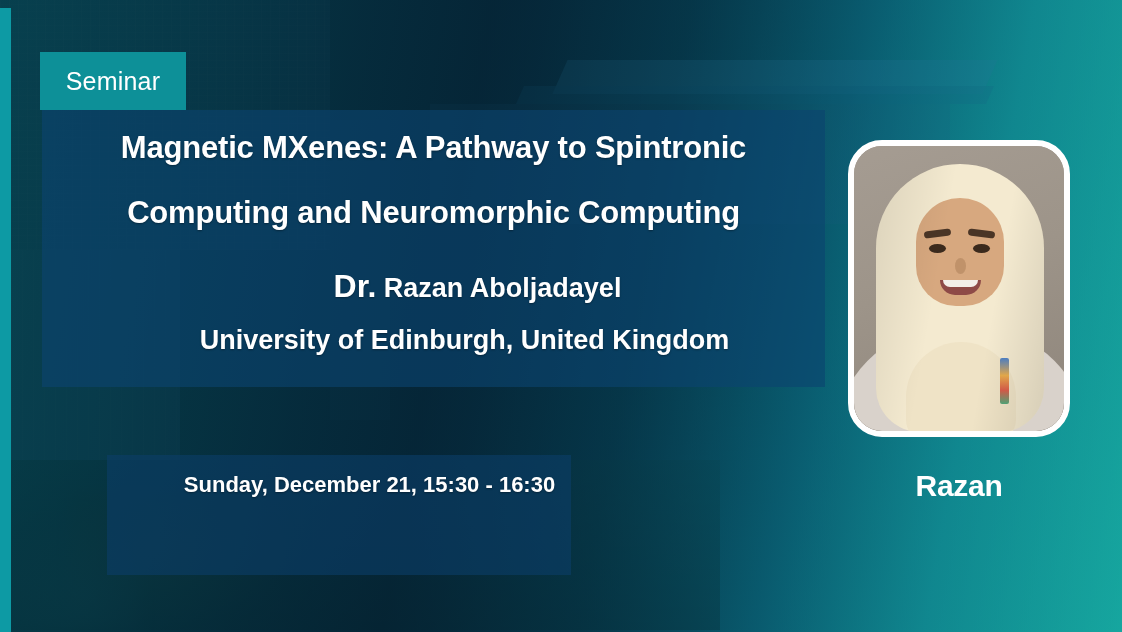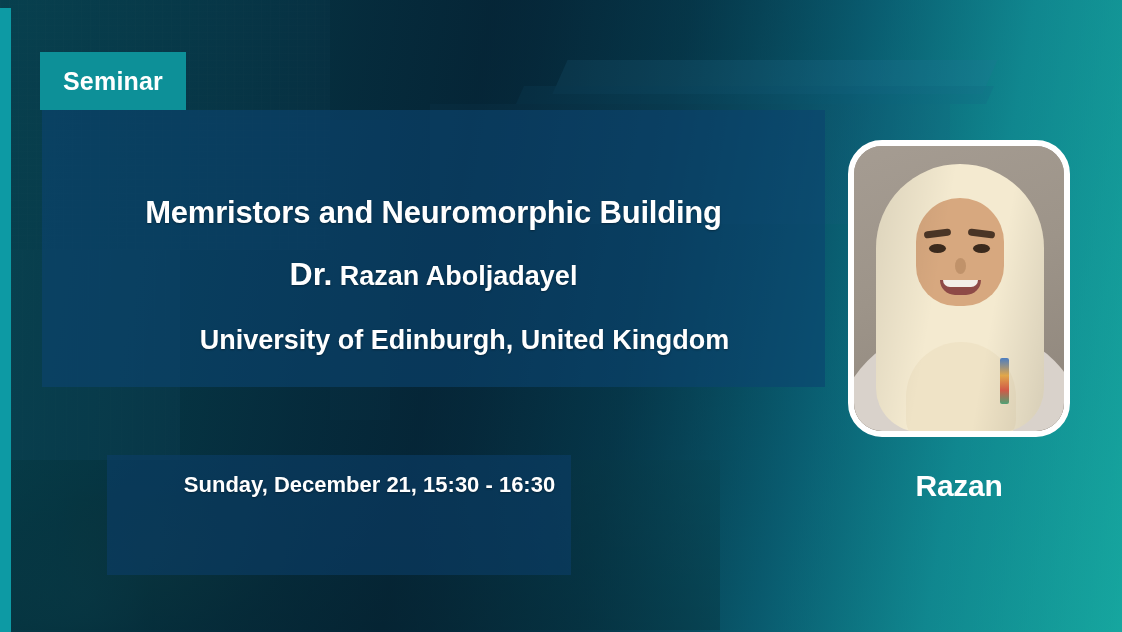--- a/index.html
+++ b/index.html
@@ -114,21 +114,21 @@
     left: 40px; top: 52px;
     width: 146px; height: 58px;
     background: #0d9098;
     display: flex;
     align-items: center;
     justify-content: center;
   }
   .badge-label {
     color: #ffffff;
     font-size: 25px;
-    font-weight: bold;
+    font-weight: normal;
     letter-spacing: .2px;
   }
 
   
   .main-panel {
     position: absolute;
     left: 42px; top: 110px;
     width: 783px; height: 277px;
     background: rgba(12, 68, 112, .62);
   }
@@ -158,21 +158,21 @@
   }
 
   .speaker-line {
     position: absolute;
     left: 0; width: 783px;
     text-align: center;
     color: #ffffff;
     font-weight: bold;
     text-shadow: 0 1px 2px rgba(0,0,0,.35);
   }
-  .speaker-name { top: 146px; font-size: 27px; }
+  .speaker-name { top: 158px; font-size: 27px; padding-left: 44px; }
   .speaker-name .honorific { font-size: 32px; }
   .speaker-affil { top: 215px; font-size: 27px; margin-left: 31px; }
 
   
   .when-panel {
     position: absolute;
     left: 59px; top: 455px;
     width: 464px; height: 120px;
     background: rgba(12, 62, 104, .62);
     margin-left: 48px;
@@ -325,22 +325,25 @@
   <div class="bg-tint"></div>
 
   <div class="left-strip"></div>
 
   <div class="badge">
     <span class="badge-label">Seminar</span>
   </div>
 
   <div class="main-panel">
 
-
-    <div class="title-line title-line2">Memristors and Neuromorphic Building</div>
+    <div class="title-line title-line1">
+      <span>Magnetic </span><span class="misspelled">MXenes</span><span>: A Pathway to Spintronic</span>
+    </div>
+
+    <div class="title-line title-line2">Computing and Neuromorphic Computing</div>
 
     <div class="speaker-line speaker-name">
       <span class="honorific">Dr.</span>
       <span>Razan Aboljadayel</span>
     </div>
 
     <div class="speaker-line speaker-affil">University of Edinburgh, United Kingdom</div>
   </div>
 
   <div class="when-panel">

